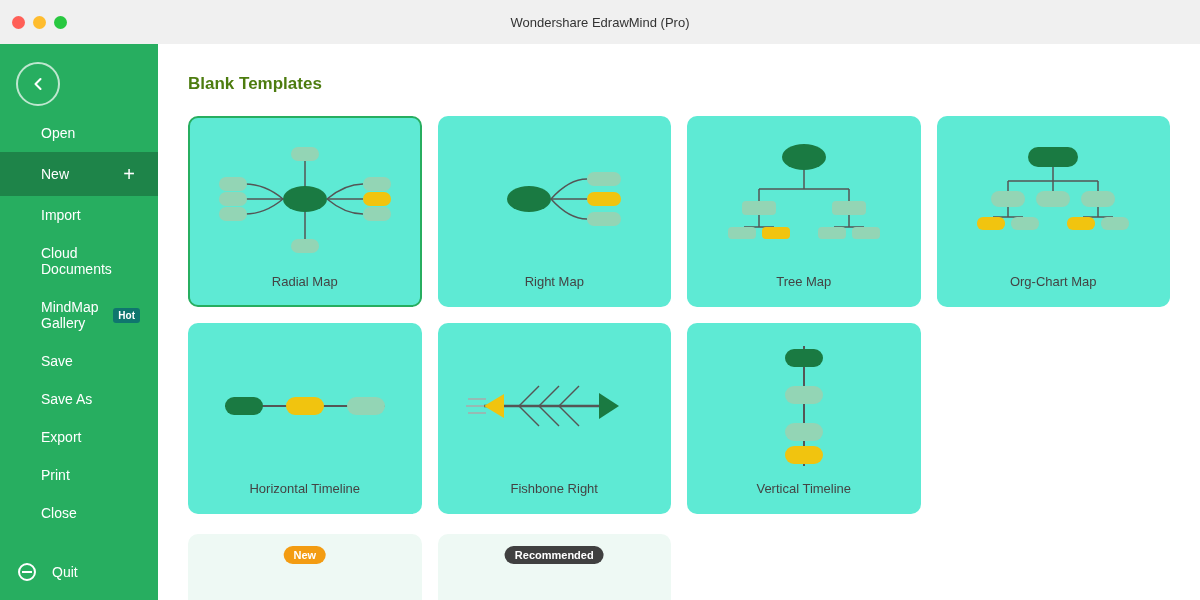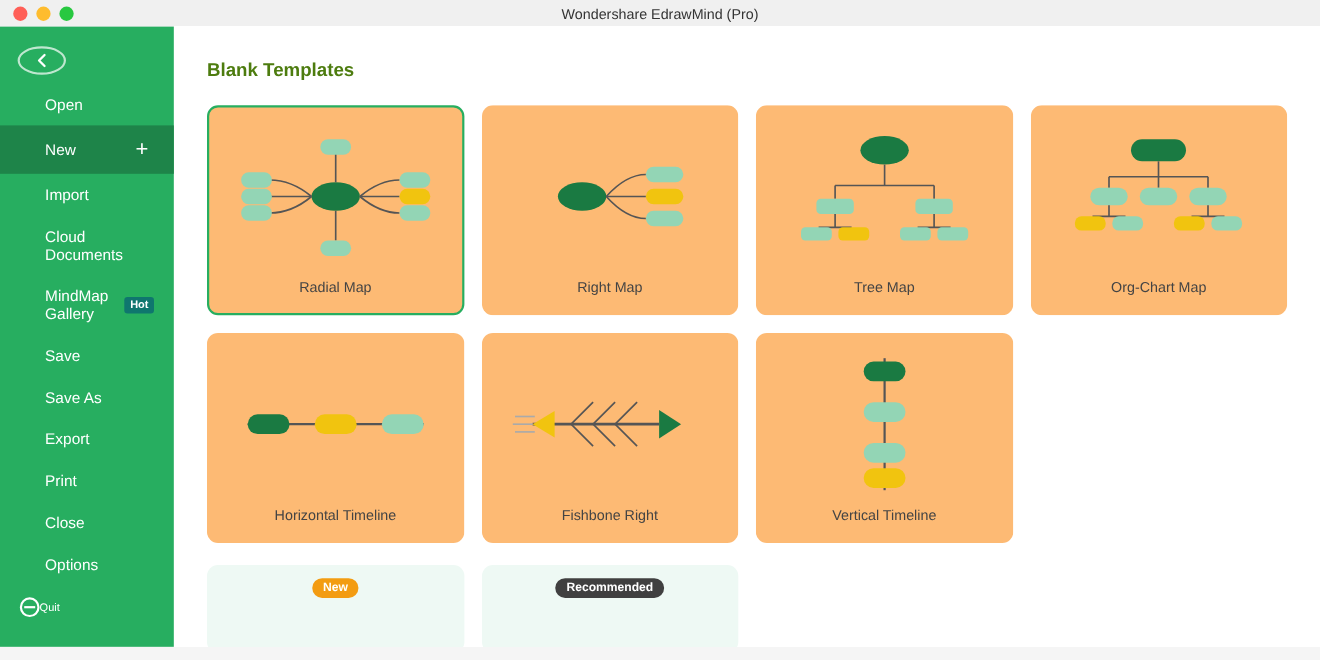--- a/index.html
+++ b/index.html
@@ -7,21 +7,21 @@
       width: 1200px;
       height: 600px;
       font-family: -apple-system, BlinkMacSystemFont, 'Segoe UI', sans-serif;
       background: #f5f5f5;
       overflow: hidden;
     }
 
     
     .title-bar {
       width: 100%;
-      height: 24px;
+      height: 44px;
       background: #f0f0f0;
       display: flex;
       align-items: center;
       justify-content: center;
       position: relative;
     }
     .title-bar-title {
       font-size: 13px;
       color: #333;
       font-weight: 500;
@@ -104,24 +104,24 @@
       margin-left: 6px;
     }
 
     .sidebar-bottom {
       margin-top: auto;
       padding-bottom: 16px;
     }
     .sidebar-quit {
       display: flex;
       align-items: center;
-      gap: 0;
+      gap: 16px;
       padding: 11px 18px;
       color: #fff;
-      font-size: 10px;
+      font-size: 14px;
       cursor: pointer;
     }
     .quit-icon {
       width: 18px;
       height: 18px;
       border-radius: 50%;
       border: 2px solid #fff;
       display: flex;
       align-items: center;
       justify-content: center;
@@ -151,21 +151,21 @@
 
     
     .template-grid {
       display: grid;
       grid-template-columns: repeat(4, 1fr);
       gap: 16px;
       margin-bottom: 20px;
     }
 
     .template-card {
-      background: #fdba74;
+      background: #5eead4;
       border-radius: 10px;
       padding: 16px;
       display: flex;
       flex-direction: column;
       align-items: center;
       cursor: pointer;
       border: 2px solid transparent;
       transition: border-color 0.15s;
       position: relative;
     }
@@ -265,23 +265,20 @@
     </div>
     <div class="sidebar-item">
       <span class="sidebar-item-label">Export</span>
     </div>
     <div class="sidebar-item">
       <span class="sidebar-item-label">Print</span>
     </div>
     <div class="sidebar-item">
       <span class="sidebar-item-label">Close</span>
     </div>
-    <div class="sidebar-item">
-      <span class="sidebar-item-label">Options</span>
-    </div>
 
     <div class="sidebar-bottom">
       <div class="sidebar-quit">
         <div class="quit-icon"></div>
         <span>Quit</span>
       </div>
     </div>
   </div>
 
   <div class="main-content">

